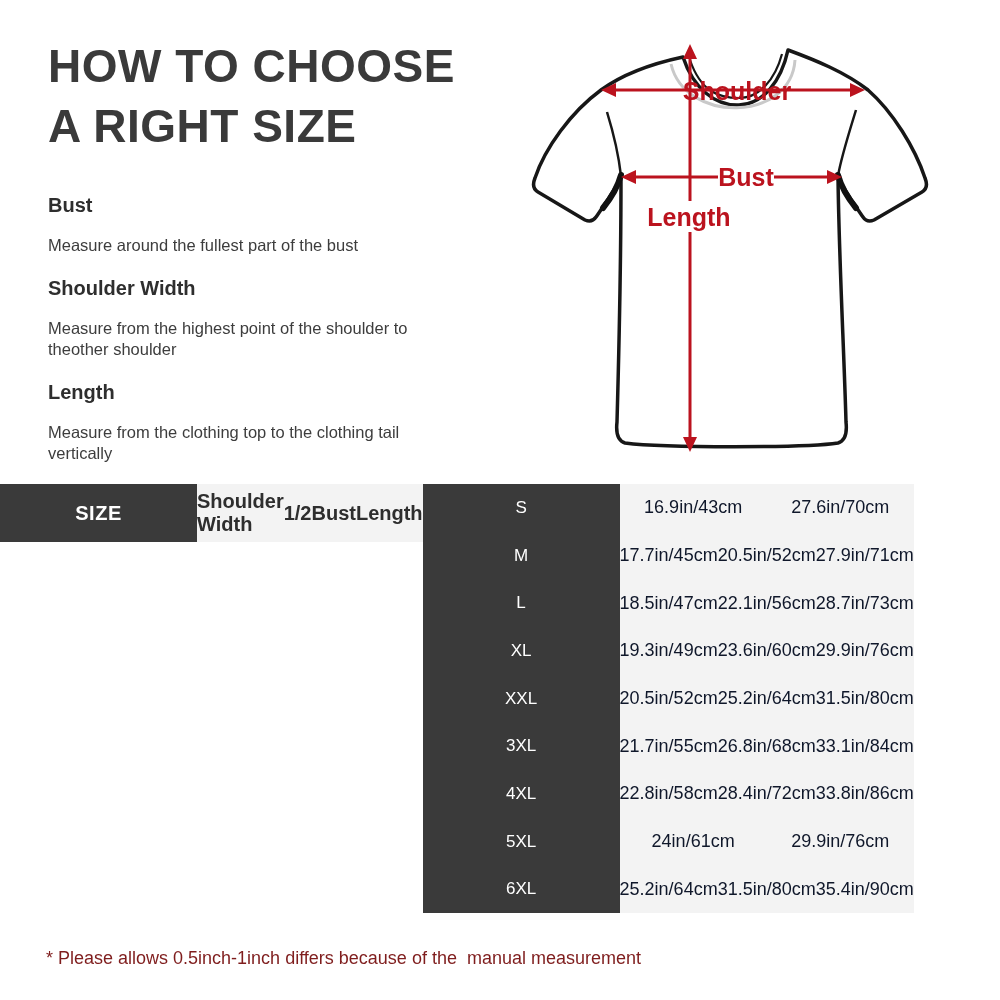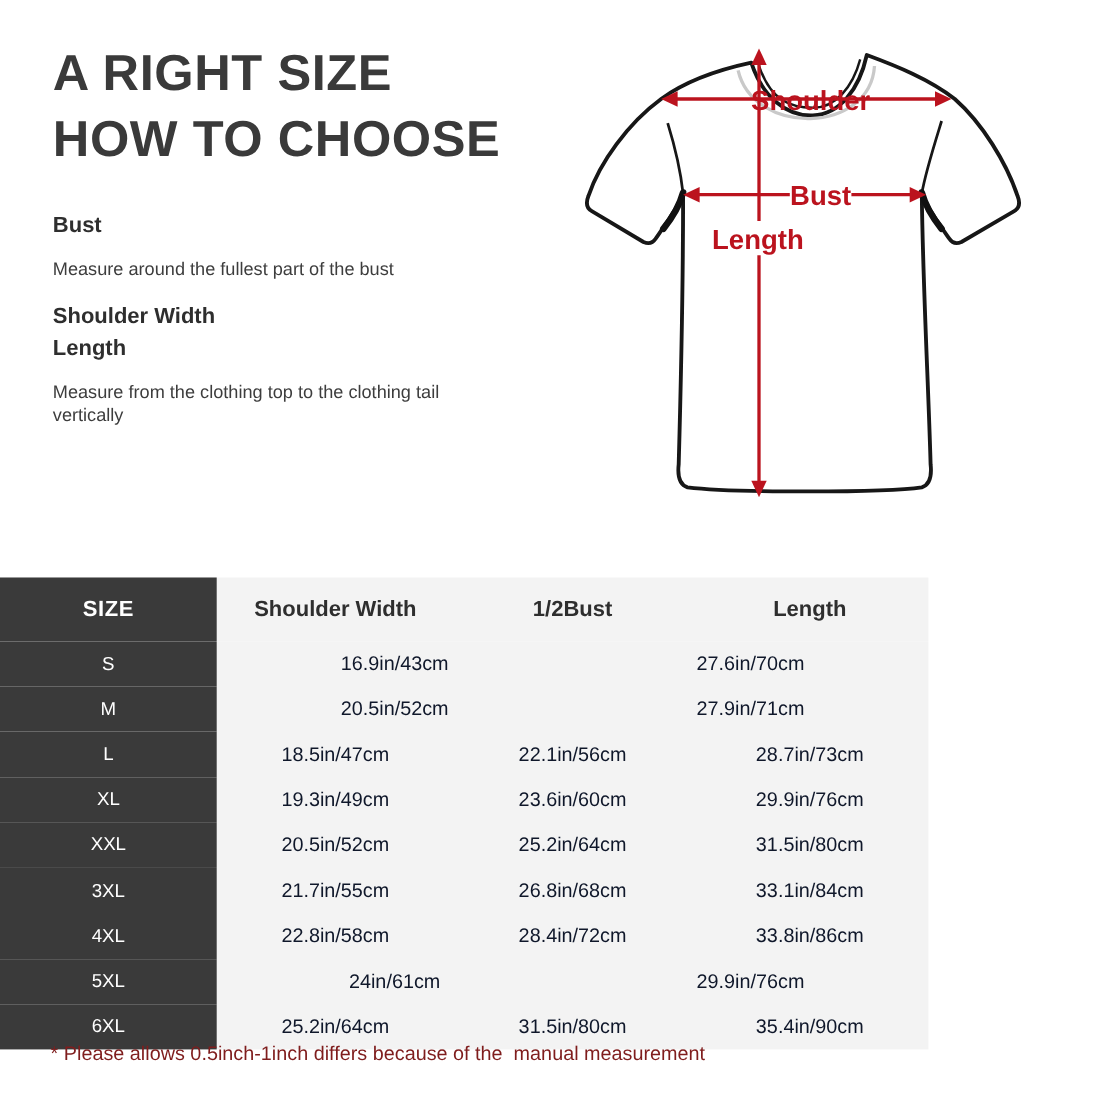--- a/index.html
+++ b/index.html
@@ -15,52 +15,53 @@
     line-height:60px; letter-spacing:0.5px;
   }
   
   .instructions { position:absolute; left:48px; top:194px; width:400px; }
   .instr h3 { margin:0 0 6px 0; font-size:20px; font-weight:bold; color:#2e2e2e; }
   .instr p { margin:18px 0 20px 0; font-size:16.5px; line-height:21.5px; color:#3d3d3d; width:360px; }
   
   .diagram { position:absolute; left:515px; top:30px; width:450px; height:440px; }
   .diagram text { font-family:"Liberation Sans", sans-serif; font-weight:bold; font-size:25px; }
   
-  .size-table { position:absolute; left:0; top:525px; width:844px; height:429px; display:flex; flex-direction:column; }
+  .size-table { position:absolute; left:0; top:484px; width:844px; height:429px; display:flex; }
   .thead { display:flex; height:58px; background:#f3f3f3; }
   .col-size {
     width:197px; background:#3a3a3a; color:#ffffff; height:100%;
     display:flex; align-items:center; justify-content:center;
   }
   .thead .col-size { font-size:20px; font-weight:bold; letter-spacing:0.5px; }
   .thead .col { flex:1; display:flex; align-items:center; justify-content:center; font-size:20px; font-weight:bold; color:#2e2e2e; }
   .tbody { flex:1; display:flex; flex-direction:column; background:#f3f3f3; }
   .trow { flex:1; display:flex; align-items:stretch; }
   .trow .col-size { font-size:17px; }
   .trow .col { flex:1; display:flex; align-items:center; justify-content:center; font-size:18px; color:#0f172a; }
   
   .note { position:absolute; left:46px; top:948px; font-size:18px; color:#7f1d1d; white-space:pre; }
 </style>
 </head>
 <body>
 
 <div class="page">
 
   <div class="title">
+    <div>HOW TO CHOOSE</div>
     <div>A RIGHT SIZE</div>
-    <div>HOW TO CHOOSE</div>
   </div>
 
   <div class="instructions">
     <div class="instr">
       <h3>Bust</h3>
       <p>Measure around the fullest part of the bust</p>
     </div>
     <div class="instr">
       <h3>Shoulder Width</h3>
+      <p>Measure from the highest point of the shoulder to theother shoulder</p>
     </div>
     <div class="instr">
       <h3>Length</h3>
       <p>Measure from the clothing top to the clothing tail vertically</p>
     </div>
   </div>
 
   <svg class="diagram" viewBox="0 0 450 440" xmlns="http://www.w3.org/2000/svg">
 
     <path d="
@@ -126,20 +127,21 @@
       <div class="col">Length</div>
     </div>
     <div class="tbody">
       <div class="trow">
         <div class="col-size">S</div>
         <div class="col">16.9in/43cm</div>
         <div class="col">27.6in/70cm</div>
       </div>
       <div class="trow">
         <div class="col-size">M</div>
+        <div class="col">17.7in/45cm</div>
         <div class="col">20.5in/52cm</div>
         <div class="col">27.9in/71cm</div>
       </div>
       <div class="trow">
         <div class="col-size">L</div>
         <div class="col">18.5in/47cm</div>
         <div class="col">22.1in/56cm</div>
         <div class="col">28.7in/73cm</div>
       </div>
       <div class="trow">

